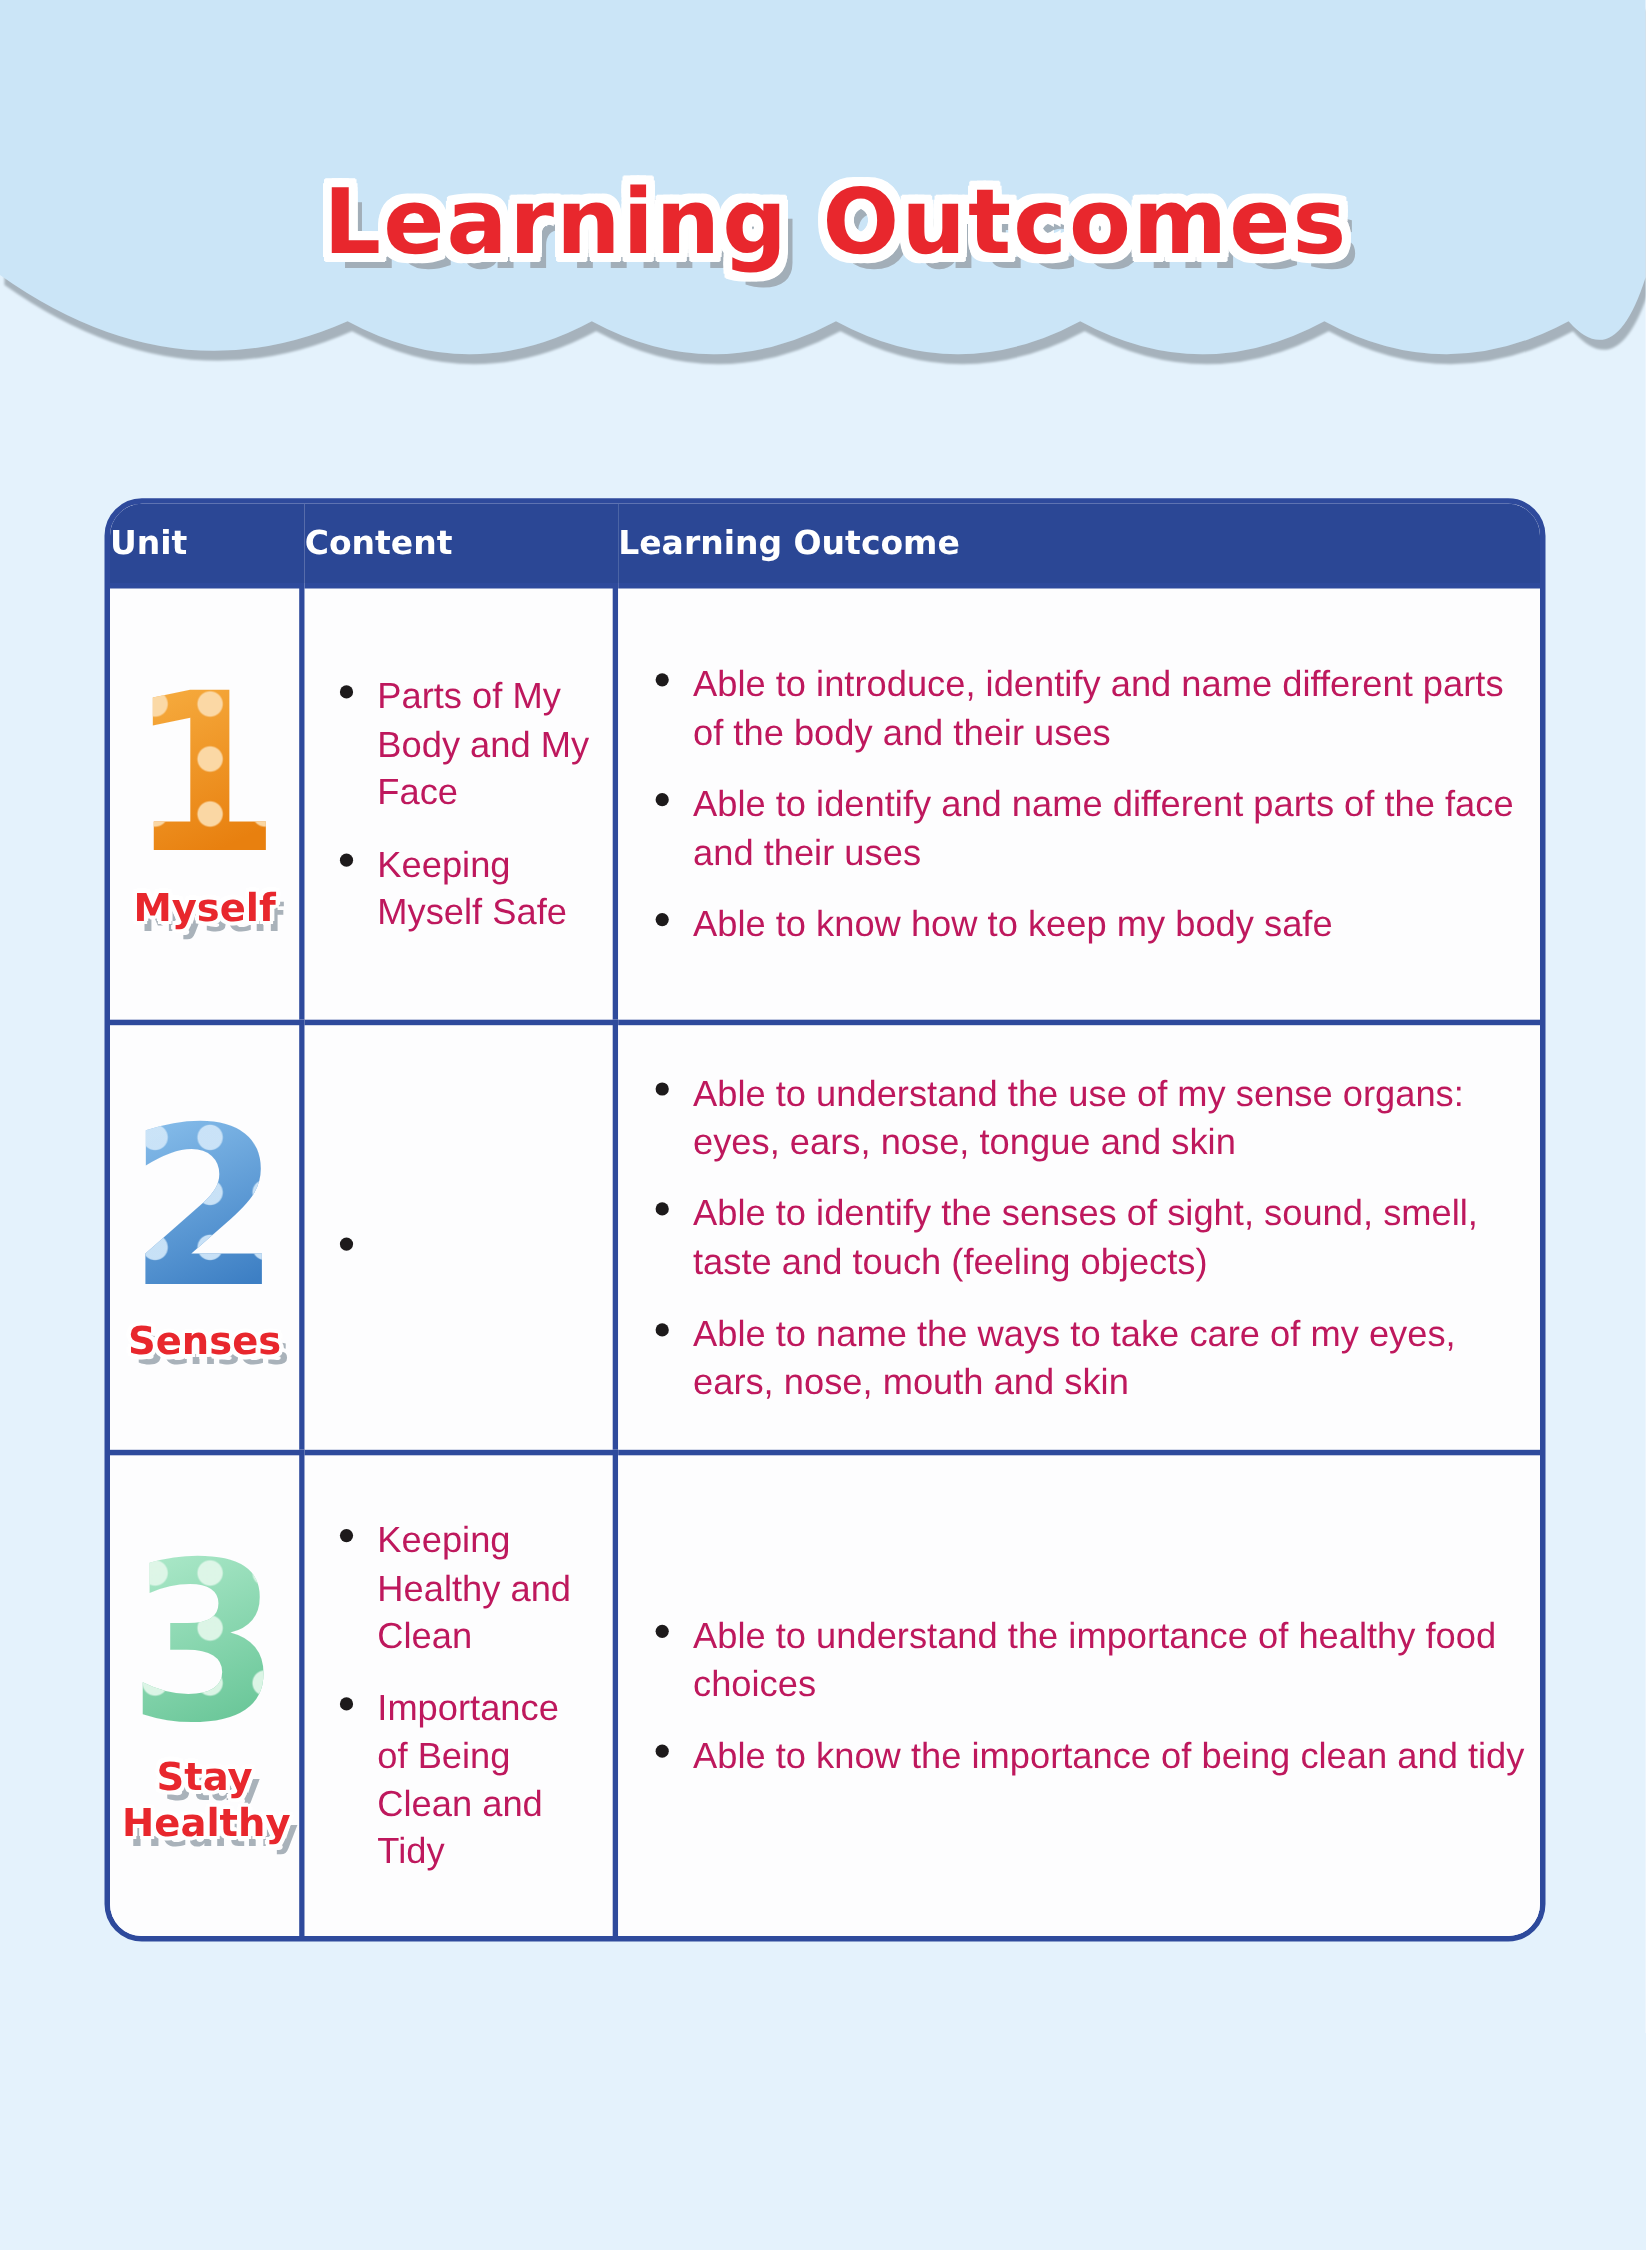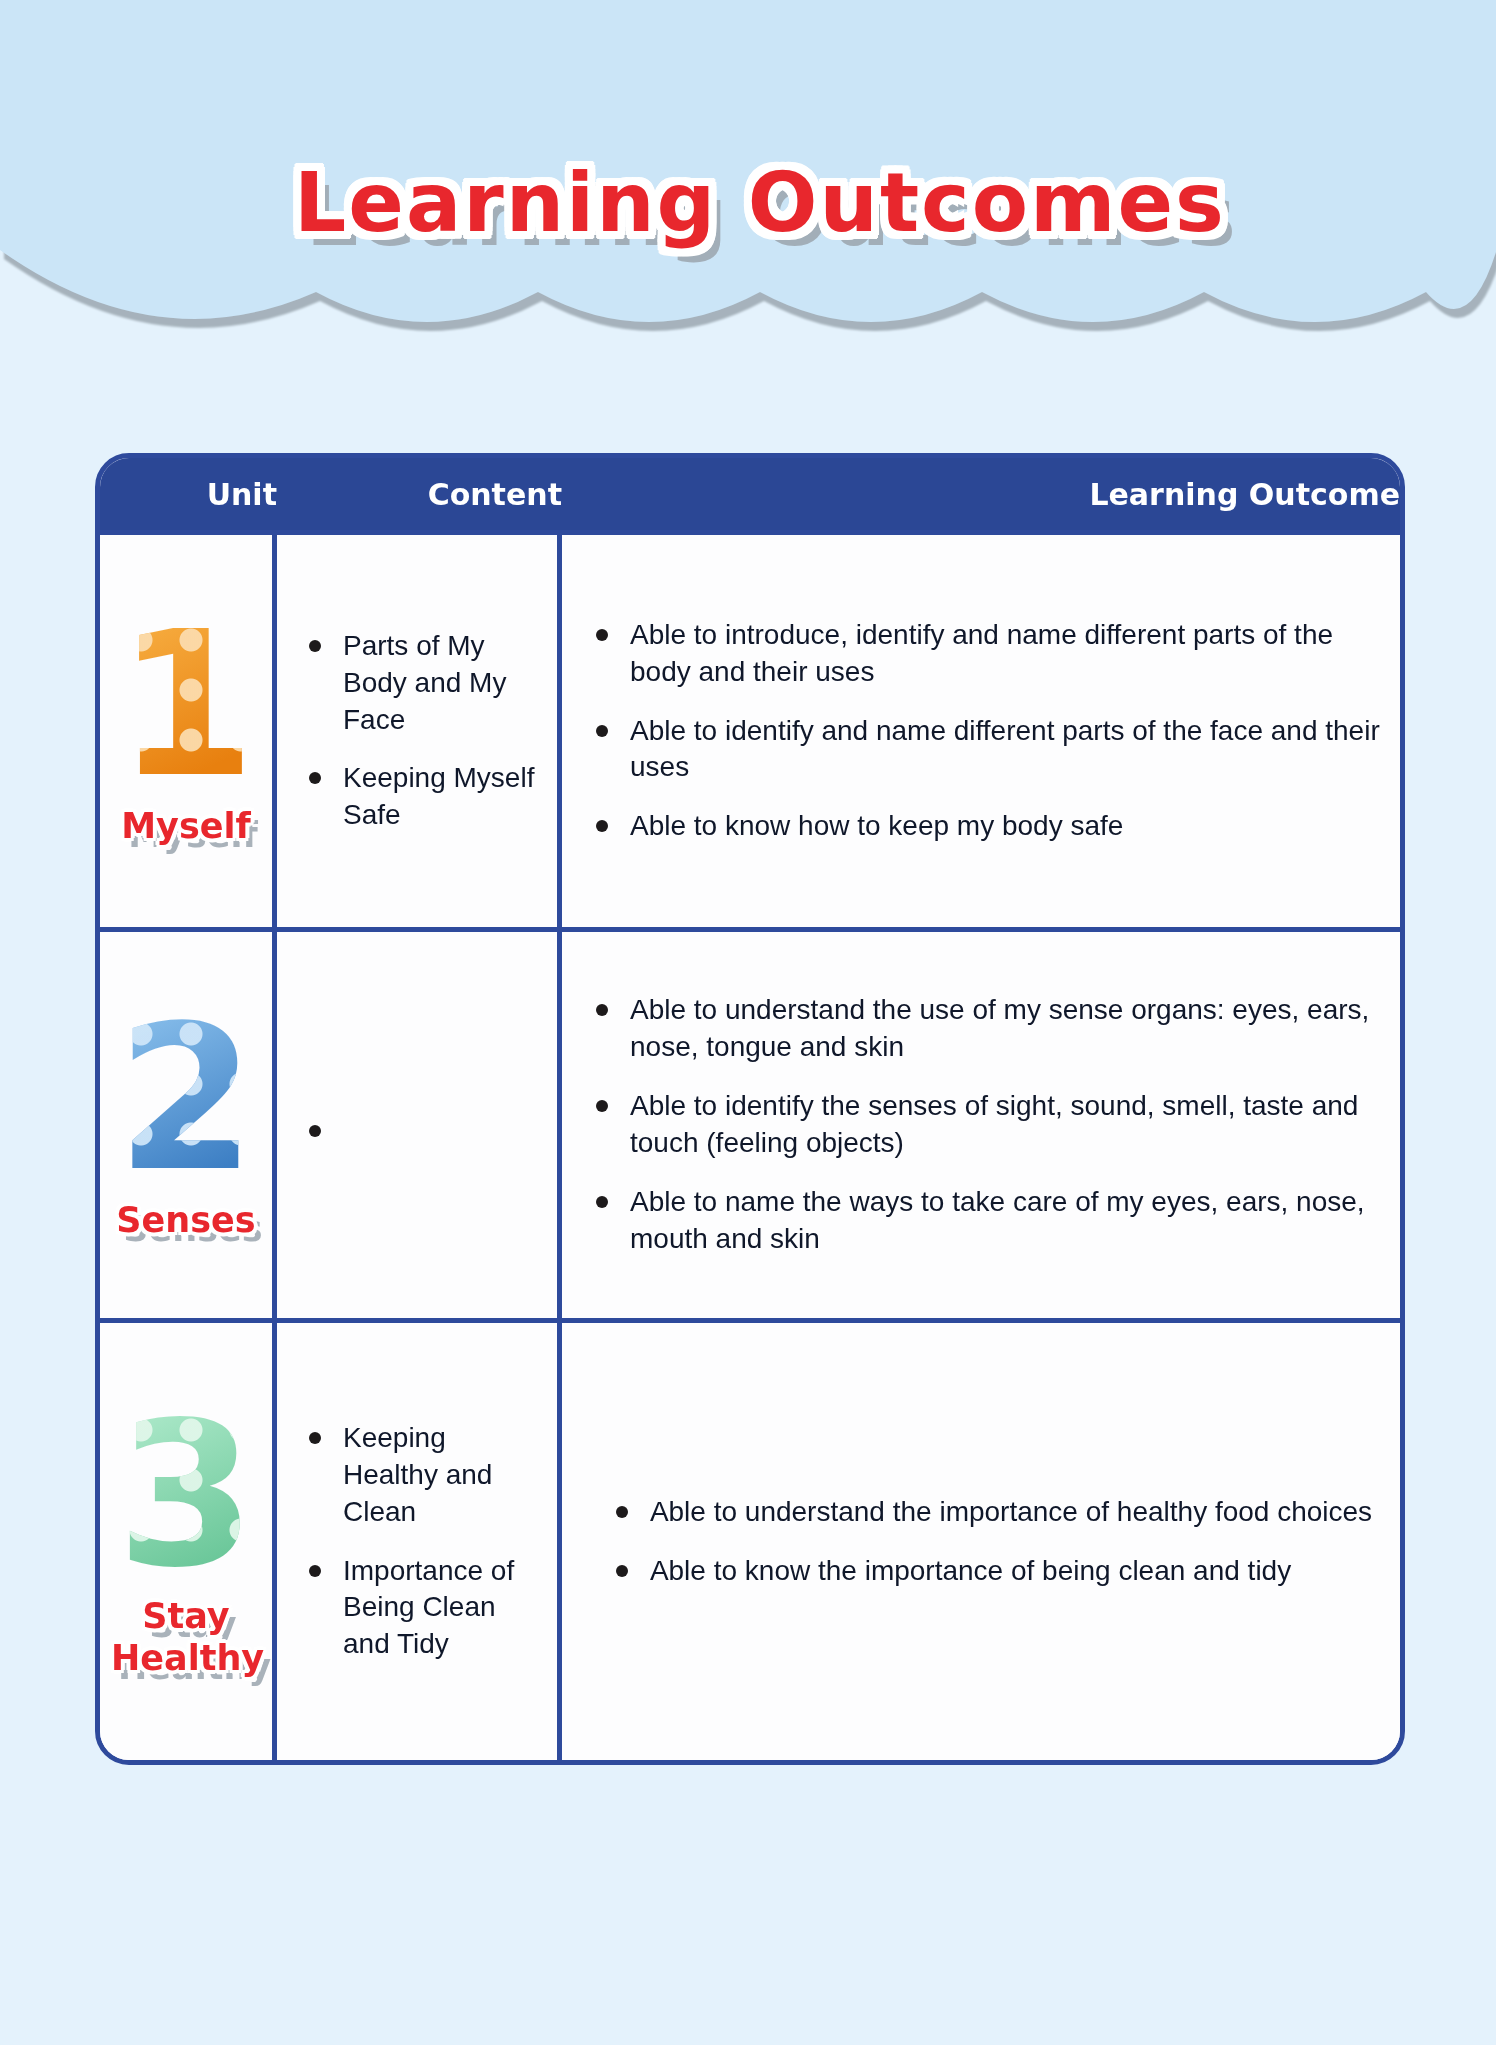--- a/index.html
+++ b/index.html
@@ -42,21 +42,21 @@
     display:grid;
     grid-template-columns:177px 285px 1fr;
     grid-template-rows:72px 397px 391px 1fr;
   }
   .th {
     background:#2b4795;
     color:#fff;
     font-family:"DejaVu Sans", sans-serif;
     font-weight:bold;
     font-size:30px;
-    display:flex; align-items:center; justify-content:flex-end;
+    display:flex; align-items:center; justify-content:flex-start;
   }
   .cell {
     background:#fdfdfe;
     border-top:5px solid #2e4a9c;
     box-sizing:border-box;
     display:flex;
   }
   .cell.mid, .cell.left { border-right:5px solid #2e4a9c; }
 
   
@@ -106,23 +106,23 @@
   
   .list-cell { flex-direction:column; justify-content:center; }
   ul.blist { list-style:none; margin:0; padding:0; display:flex; flex-direction:column; gap:22px; }
   ul.blist li { display:flex; gap:22px; align-items:flex-start; }
   .dot { width:12px; height:12px; border-radius:50%; background:#1d1a1b; flex:none; margin-top:12px; }
   .content-cell { padding-left:32px; }
   .content-cell li span.txt { width:196px; }
   .outcome-cell { padding-left:26px;align-items:center; }
   .outcome-cell li span.txt { max-width:762px; }
   .body-text {
-    font-size:28px;
+    font-size:33px;
     line-height:1.32;
-    color:#0f172a;
+    color:#be185d;
   }
 </style>
 </head>
 <body>
 
 <div class="banner">
   <svg width="1496" height="380" viewBox="0 0 1496 380" xmlns="http://www.w3.org/2000/svg">
     <defs>
       <filter id="cloudShadow" x="-5%" y="-5%" width="110%" height="120%">
         <feDropShadow dx="4" dy="9" stdDeviation="1.2" flood-color="#a6b2bc"></feDropShadow>

